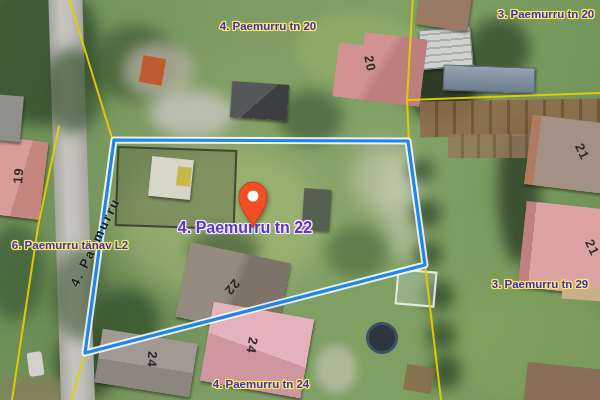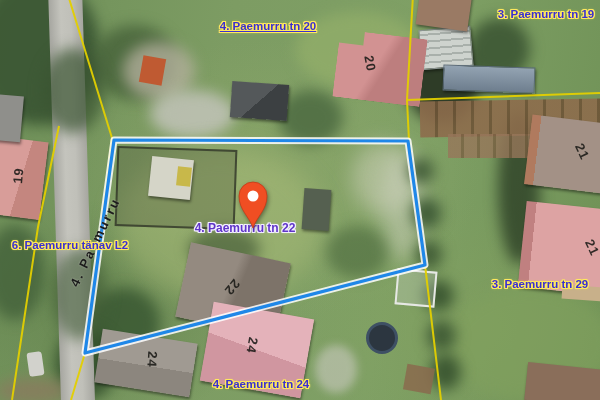--- a/index.html
+++ b/index.html
@@ -24,21 +24,21 @@
   }
   .maplabel{
     z-index:8;font-size:11.5px;font-weight:bold;white-space:nowrap;
     transform:translate(-50%,-50%);
     color:#3a30d0;
     text-shadow:-1px -1px 0 #ffe95e,1px -1px 0 #ffe95e,-1px 1px 0 #ffe95e,
       1px 1px 0 #ffe95e,0 -1px 0 #ffe95e,0 1px 0 #ffe95e,
       -1px 0 0 #ffe95e,1px 0 0 #ffe95e,0 0 3px #ffe95e;
   }
   .maplabel.selected{
-    color:#5f35c8;font-size:12px;
+    color:#5f35c8;font-size:16px;
     text-shadow:-1px -1px 0 #f2eeff,1px -1px 0 #f2eeff,-1px 1px 0 #f2eeff,
       1px 1px 0 #f2eeff,0 -1px 0 #f2eeff,0 1px 0 #f2eeff,
       -1px 0 0 #f2eeff,1px 0 0 #f2eeff,0 0 3px #f2eeff;
   }
   .streetlabel{
     z-index:7;font-size:13px;font-weight:bold;letter-spacing:2px;color:#1c1c1c;
     white-space:nowrap;transform:translate(-50%,-50%) rotate(-64deg);
     text-shadow:0 0 2px rgba(220,220,210,.55);
   }
   #overlay{left:0;top:0;z-index:5;pointer-events:none;}
@@ -128,21 +128,21 @@
     </g>
     <polygon points="114,140 408,141 425,265 85,353" fill="none" stroke="#ffffff" stroke-width="7" opacity="0.85" stroke-linejoin="round"></polygon>
     <polygon points="114,140 408,141 425,265 85,353" fill="none" stroke="#1f87e8" stroke-width="3.2" stroke-linejoin="round"></polygon>
   </svg>
 
   <svg id="pin" width="34" height="50" viewBox="0 0 34 50">
     <path d="M17,48 C13,36 3,30 3,16 A14,14 0 1 1 31,16 C31,30 21,36 17,48 Z" fill="#f04e23" stroke="#c23a18" stroke-width="0.8"></path>
     <circle cx="17" cy="16" r="5.5" fill="#ffffff"></circle>
   </svg>
 
-  <div class="maplabel" style="left:268px;top:26px;text-decoration:underline;">4. Paemurru tn 20</div>
-  <div class="maplabel" style="left:546px;top:14px;">3. Paemurru tn 19</div>
+  <div class="maplabel" style="left:268px;top:26px;">4. Paemurru tn 20</div>
+  <div class="maplabel" style="left:546px;top:14px;">3. Paemurru tn 20</div>
   <div class="maplabel" style="left:70px;top:245px;">6. Paemurru tänav L2</div>
   <div class="maplabel selected" style="left:245px;top:228px;">4. Paemurru tn 22</div>
   <div class="maplabel" style="left:540px;top:284px;">3. Paemurru tn 29</div>
   <div class="maplabel" style="left:261px;top:384px;">4. Paemurru tn 24</div>
   <div class="streetlabel" style="left:95px;top:242px;">4. Paemurru</div>
 
 </div>
 
 </body></html>

